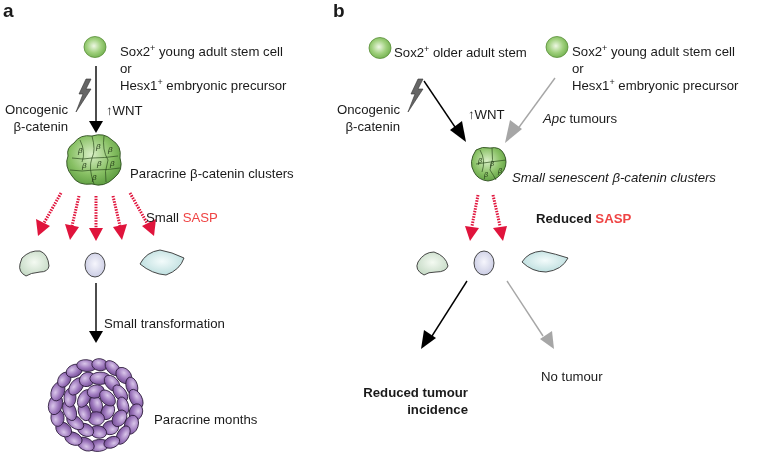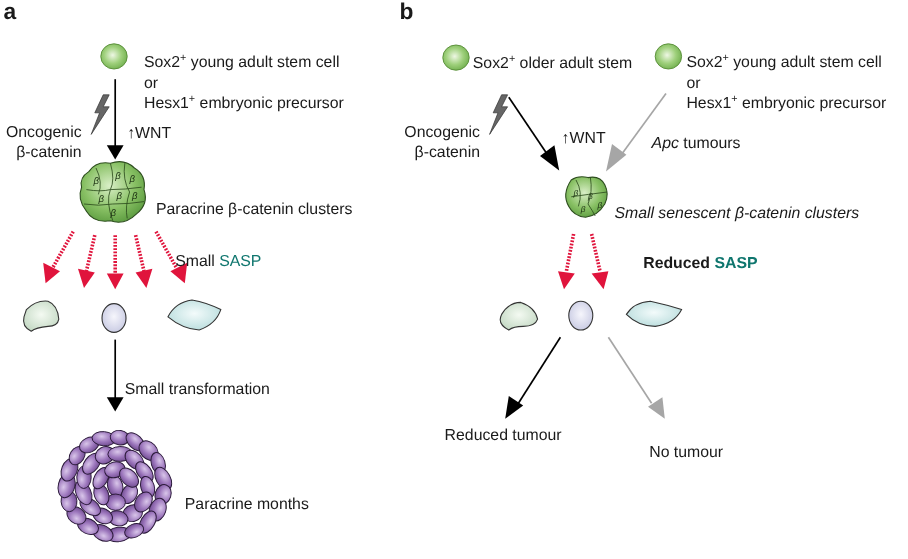--- a/index.html
+++ b/index.html
@@ -1,21 +1,21 @@
 <!DOCTYPE html>
 <html><head>
 <meta charset="utf-8">
 <style>
   html, body { margin:0; padding:0; background:#ffffff; }
   body { width:757px; height:466px; position:relative; overflow:hidden;
          font-family:"Liberation Sans", sans-serif; color:#1a1a1a; }
   svg { position:absolute; left:0; top:0; }
   .t { position:absolute; font-size:13.2px; line-height:17px; white-space:nowrap;margin-top:15px; }
   .panel { position:absolute; font-weight:bold; font-size:19px; }
-  .red { color:#0f766e; }
+  .red { color:#ef4444; }
   sup { font-size:9px; line-height:0; }
   .center { text-align:right; }
   .it { font-style:italic; }
 </style>
 </head>
 <body>
 
 <svg width="757" height="466" viewBox="0 0 757 466">
   <defs>
     <radialGradient id="gStem" cx="45%" cy="45%" r="60%">
@@ -196,16 +196,17 @@
   <div><span>Hesx1</span><sup>+</sup><span> embryonic precursor</span></div>
 </div>
 <div class="t center" style="left:332px;top:86px;width:68px;">
   <div>Oncogenic</div>
   <div>β-catenin</div>
 </div>
 <div class="t" style="left:468px;top:91px;"><span>↑</span><span>WNT</span></div>
 <div class="t" style="left:543px;top:95px;"><span class="it">Apc</span><span> tumours</span></div>
 <div class="t" style="left:512px;top:154px;font-style:italic;">Small senescent β-catenin clusters</div>
 <div class="t" style="left:536px;top:195px;font-weight:bold;"><span>Reduced </span><span class="red">SASP</span></div>
-<div class="t center" style="left:344px;top:339px;width:124px;">
+<div class="t center" style="left:344px;top:369px;width:124px;font-weight:bold;">
   <div>Reduced tumour</div>
+  <div>incidence</div>
 </div>
 <div class="t" style="left:541px;top:353px;">No tumour</div>
 
 </body></html>

